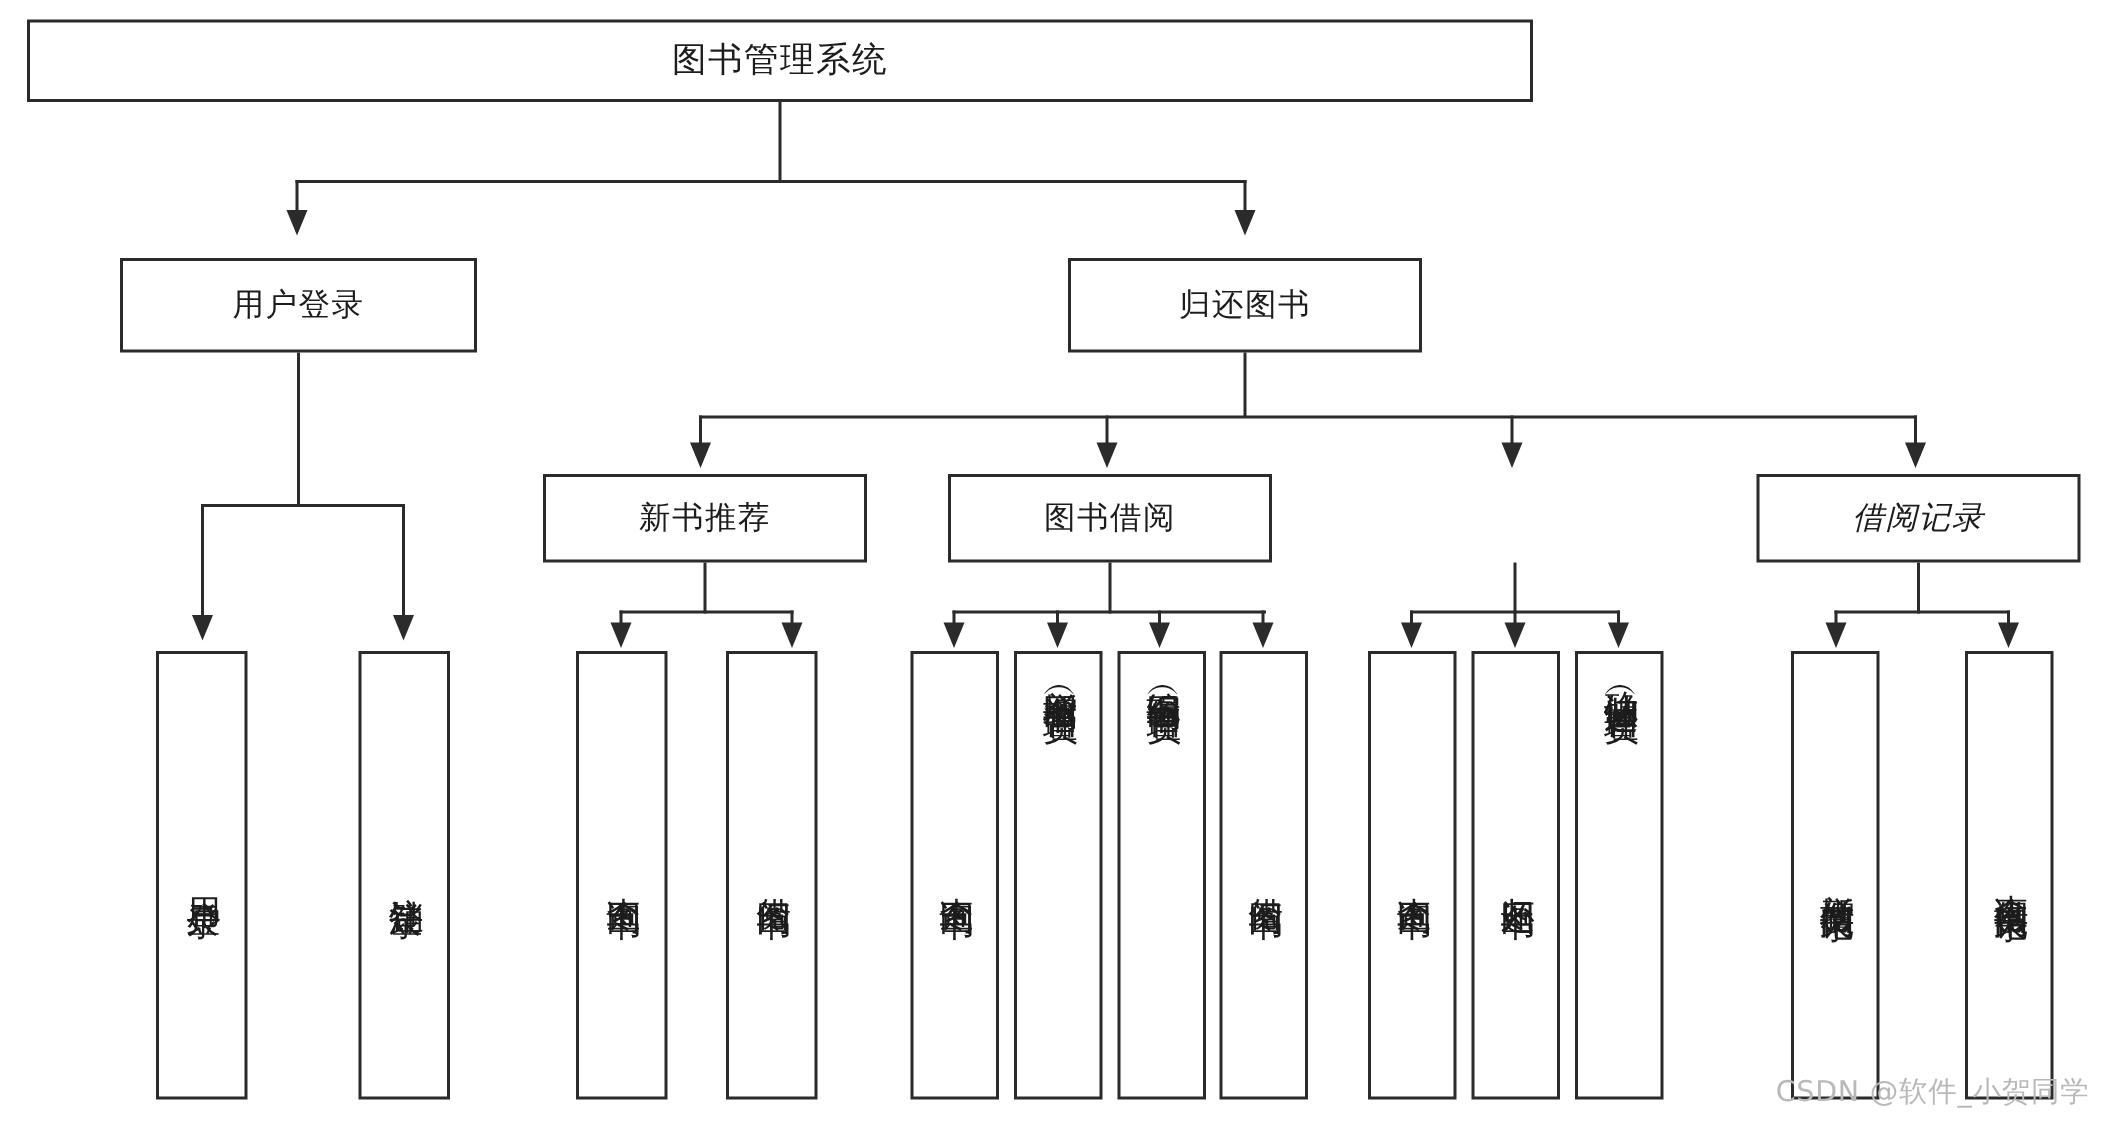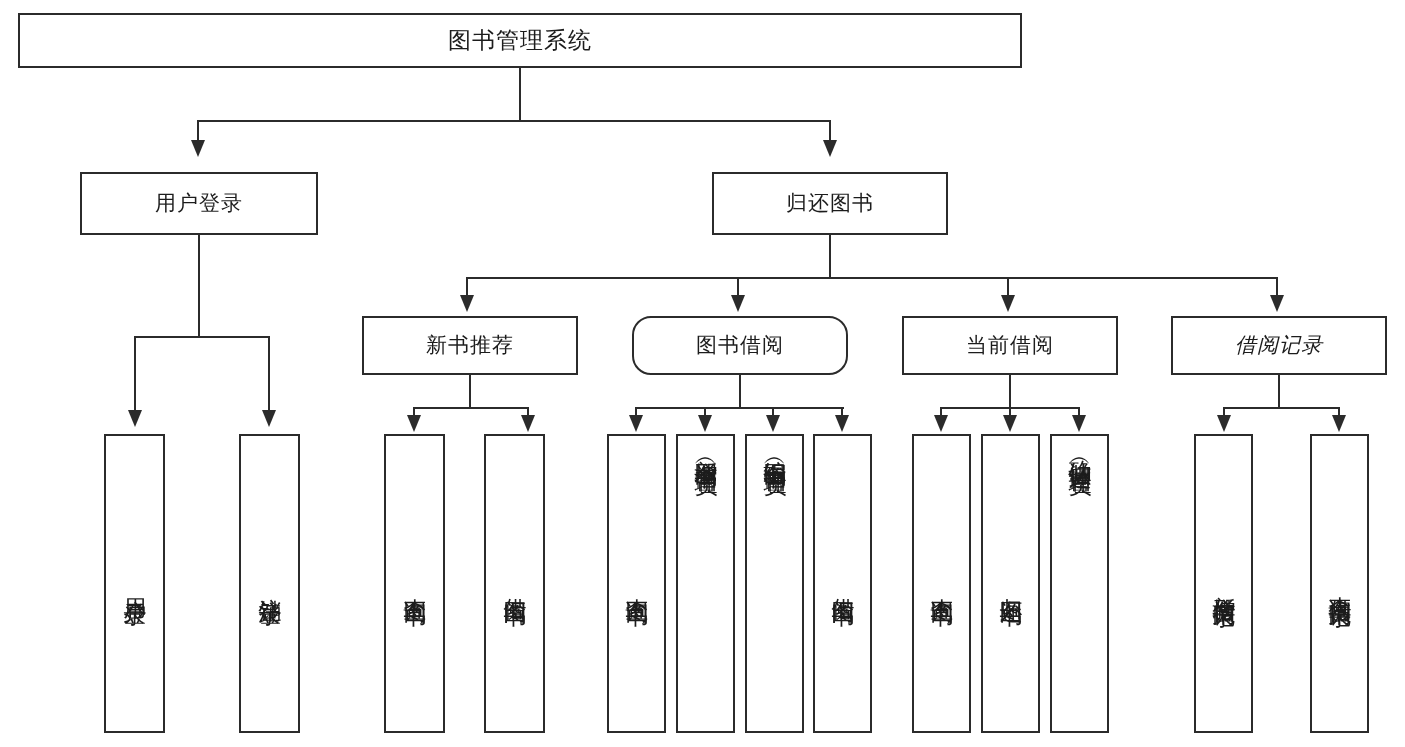--- a/index.html
+++ b/index.html
@@ -133,27 +133,24 @@
   <div class="conn v" style="left:1276px; top:277px; width:2.4px; height:20px;"></div>
   <div class="arrow" style="left:460px; top:295px;"></div>
   <div class="arrow" style="left:731px; top:295px;"></div>
   <div class="arrow" style="left:1001px; top:295px;"></div>
   <div class="arrow" style="left:1270px; top:295px;"></div>
 
   <div class="node branch" style="left:362px; top:316px; width:216px; height:59px;">
     <span class="node-label">新书推荐</span>
   </div>
 
-  <div class="node branch" style="left:632px; top:316px; width:216px; height:59px;border-radius:19px;">
+  <div class="node branch" style="left:632px; top:316px; width:216px; height:59px;">
     <span class="node-label">图书借阅</span>
   </div>
 
-  <div class="node branch" style="left:902px; top:316px; width:216px; height:59px;">
-    <span class="node-label">当前借阅</span>
-  </div>
 
   <div class="node branch" style="left:1171px; top:316px; width:216px; height:59px;font-style:italic;">
     <span class="node-label">借阅记录</span>
   </div>
 
   <div class="conn v" style="left:469px; top:375px; width:2.4px; height:34px;"></div>
   <div class="conn h" style="left:413px; top:407px; width:116px; height:2.4px;"></div>
   <div class="conn v" style="left:413px; top:407px; width:2.4px; height:10px;"></div>
   <div class="conn v" style="left:527px; top:407px; width:2.4px; height:10px;"></div>
   <div class="arrow" style="left:407px; top:415px;"></div>
@@ -223,14 +220,15 @@
     <span class="node-label">确认归还（管理员）</span>
   </div>
 
   <div class="node leaf centered" style="left:1194px; top:434px; width:59px; height:299px;">
     <span class="node-label">新增借阅记录</span>
   </div>
   <div class="node leaf centered" style="left:1310px; top:434px; width:59px; height:299px;">
     <span class="node-label">查询借阅记录</span>
   </div>
 
+  <div id="watermark">CSDN @软件_小贺同学</div>
 
 </div>
 
 </body></html>

